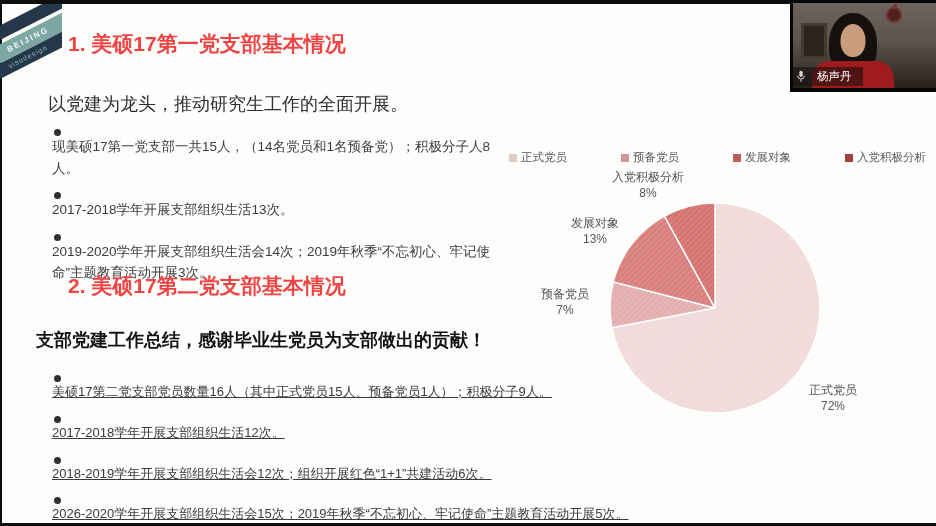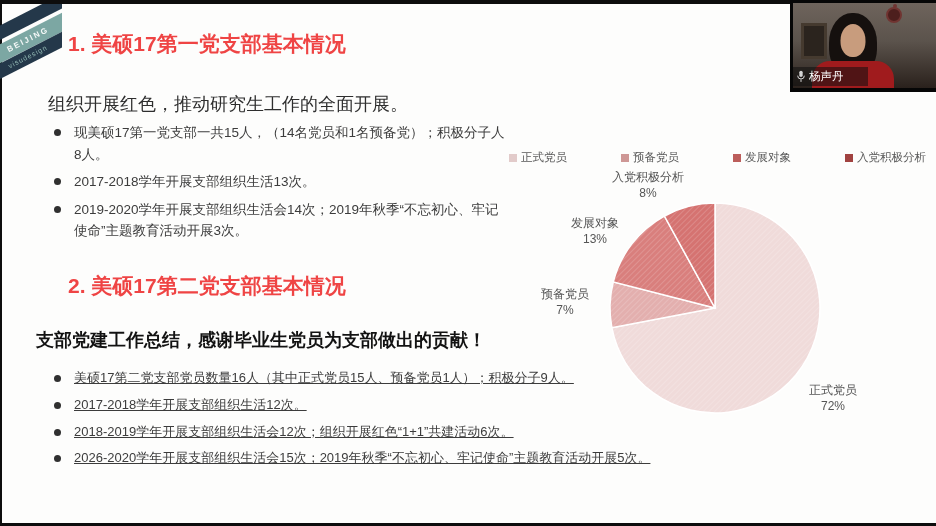--- a/index.html
+++ b/index.html
@@ -21,21 +21,21 @@
   .ribbon .band2 { top:46px; height:14px; line-height:14px; background:#24384a;
                    color:#8fb5b0; font-size:7px; letter-spacing:1px; }
 
   .h1, .h2 { position:absolute; left:68px; font-size:21px; font-weight:bold; color:#ef4444; }
   .h1 { top:30px; } .h2 { top:272px; }
 
   .intro { position:absolute; left:48px; top:92px; font-size:18px; color:#2e2e2e; }
   .statement { position:absolute; left:36px; top:328px; font-size:18px; font-weight:bold; color:#121212; }
 
   .bullets { position:absolute; list-style:none; color:#3c3c3c; }
-  .bullets li { display:flex; align-items:flex-start; margin-bottom:6px; line-height:1.6; }
+  .bullets li { display:flex; align-items:flex-start; margin-bottom:6px; line-height:1.6;flex-direction:column; }
   .bullets .dot { flex:0 0 auto; width:7px; height:7px; border-radius:50%; background:#303030;
                   margin:7px 13px 0 2px; }
   .list1 { left:52px; top:122px; width:460px; font-size:13.5px; }
   .list2 { left:52px; top:368px; width:600px; font-size:13px;text-decoration:underline; }
 
   
   .chart { position:absolute; left:495px; top:110px; width:441px; height:372px; }
   .chart-title { position:absolute; top:4px; left:0; width:100%; text-align:center;
                  font-size:18px; font-weight:bold; color:#3f3f3f; }
   .legend { position:absolute; top:40px; left:14px; right:10px; display:flex;
@@ -60,40 +60,40 @@
   .v-clock { position:absolute; right:34px; top:4px; width:16px; height:16px; border-radius:50%;
              background:#4d1f1d; border:2px solid #703431; }
   .v-clock::after { content:""; position:absolute; left:5px; top:-5px; width:4px; height:4px;
                     border-radius:50%; background:#703431; }
   .v-hair { position:absolute; left:42%; top:10px; transform:translateX(-50%);
             width:48px; height:62px; border-radius:48% 48% 42% 42%; background:#15100e; }
   .v-face { position:absolute; left:42%; top:21px; transform:translateX(-50%);
             width:25px; height:33px; border-radius:50% 50% 46% 46%; background:#c89c7d; }
   .v-body { position:absolute; left:42%; bottom:-5px; transform:translateX(-50%);
             width:82px; height:32px; border-radius:18px 18px 0 0; background:#a01b1d; }
-  .nametag { position:absolute; left:0; bottom:2px; display:flex; align-items:center; gap:3px;
+  .nametag { position:absolute; left:0; bottom:2px; display:flex; align-items:center; gap:11px;
              background:rgba(15,15,15,0.55); color:#fff; font-size:11.5px;
-             padding:2px 24px 2px 3px; }
+             padding:2px 11px 2px 3px; }
 </style>
 </head>
 <body>
 
 <div class="stage">
   <div class="topbar"></div>
   <div class="leftedge"></div>
   <div class="bottombar"></div>
 
   <div class="ribbon">
     <div class="band fold"></div>
     <div class="band band1">BEIJING</div>
     <div class="band band2">visudesign</div>
   </div>
 
   <div class="h1">1. 美硕17第一党支部基本情况</div>
-  <div class="intro">组织开展红色，推动研究生工作的全面开展。</div>
+  <div class="intro">以党建为龙头，推动研究生工作的全面开展。</div>
 
   <ul class="bullets list1">
     <li>
         <span class="dot"></span>
         <span>现美硕17第一党支部一共15人，（14名党员和1名预备党）；积极分子人8人。</span>
       </li>
     <li>
         <span class="dot"></span>
         <span>2017-2018学年开展支部组织生活13次。</span>
       </li>

